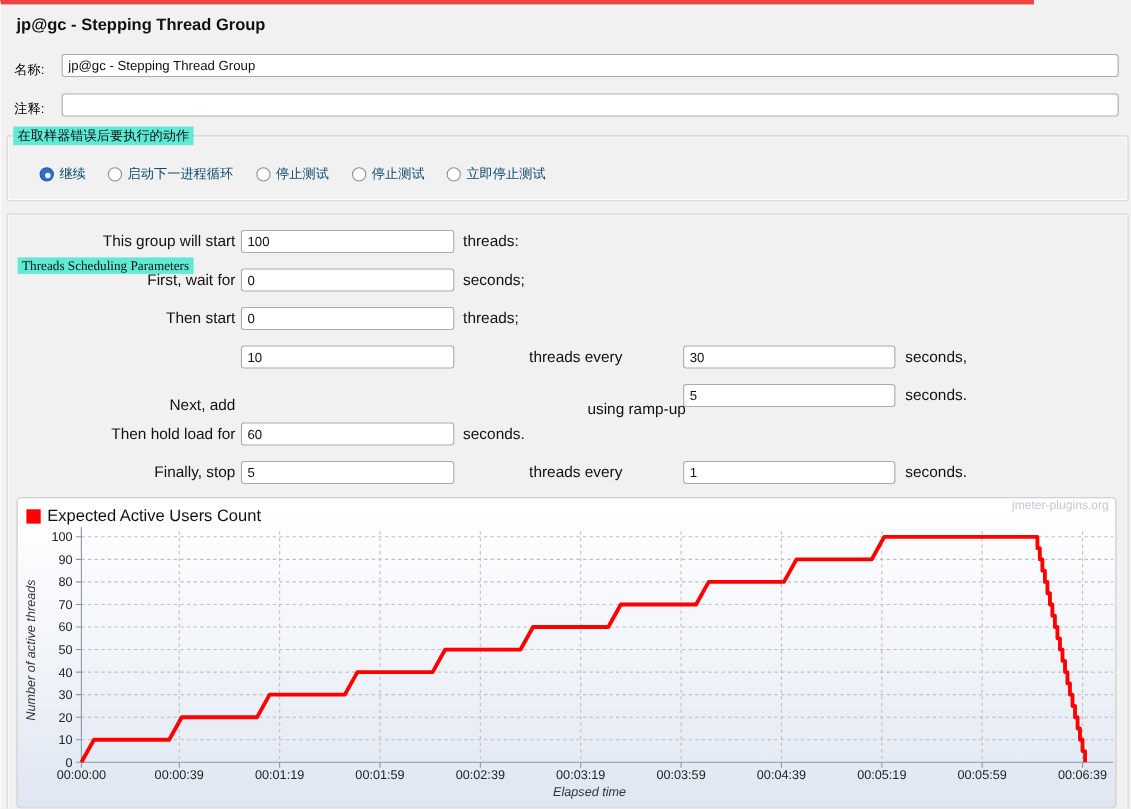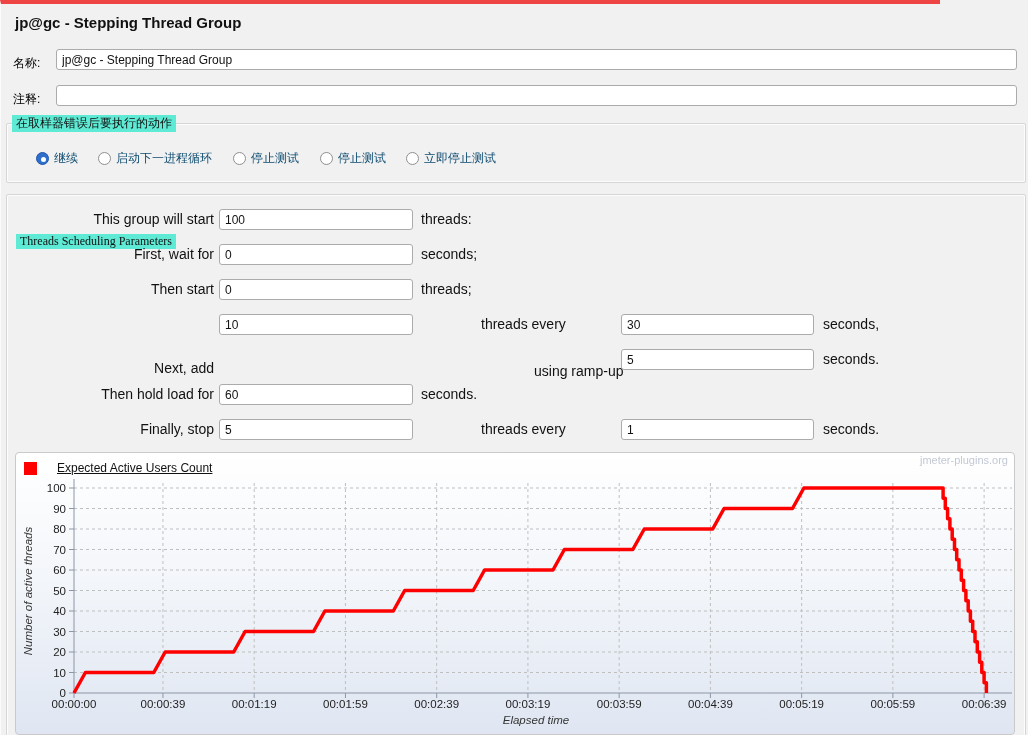--- a/index.html
+++ b/index.html
@@ -14,21 +14,21 @@
   .radio-item{position:absolute;display:flex;align-items:center;height:14px;cursor:default;}
   .radio-circle{width:13px;height:13px;border-radius:50%;box-sizing:border-box;background:#fff;border:1px solid #8f8f8f;position:relative;}
   .radio-circle.sel{background:#2e6fce;border:1px solid #2257a8;}
   .radio-circle.sel::after{content:"";position:absolute;left:4px;top:4px;width:5px;height:5px;border-radius:50%;background:#fff;}
   .radio-label{font-size:12px;color:#0c4a6e;margin-left:5px;white-space:nowrap;}
   .rowlabel{position:absolute;font-size:14px;color:#111;line-height:21px;white-space:nowrap;}
   .r-align{text-align:right;}
   #chart-panel{left:14px;top:448px;width:1000px;height:283px;border:1px solid #c9c9c9;border-radius:4px;box-sizing:border-box;background:linear-gradient(180deg,#ffffff 0%,#f3f6fa 45%,#dfe6f2 100%);overflow:hidden;}
   #chart-legend{position:absolute;left:8px;top:8px;display:flex;align-items:center;}
   #legend-swatch{width:13px;height:13px;background:#ff0000;}
-  #legend-label{font-size:12px;color:#111;margin-left:20px;text-decoration:underline;}
+  #legend-label{font-size:15px;color:#111;margin-left:6px;}
   #chart-watermark{position:absolute;right:6px;top:1px;font-size:11px;color:#c3c8d4;}
   #chart-svg{position:absolute;left:0;top:0;}
 </style>
 </head>
 <body>
 
 <div id="root">
 
   <div id="page-title" class="abs">jp@gc - Stepping Thread Group</div>
 

